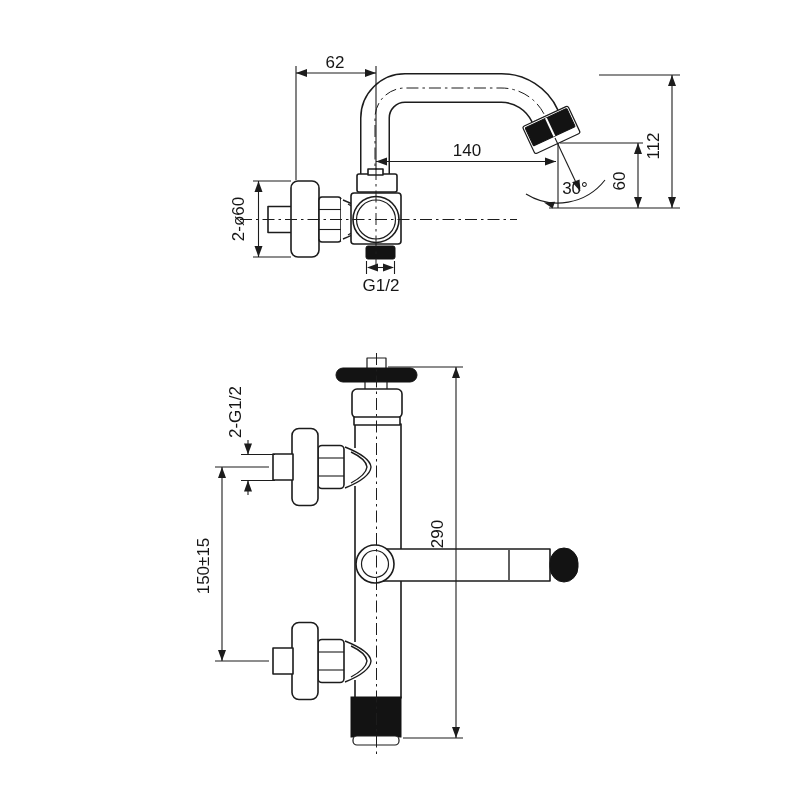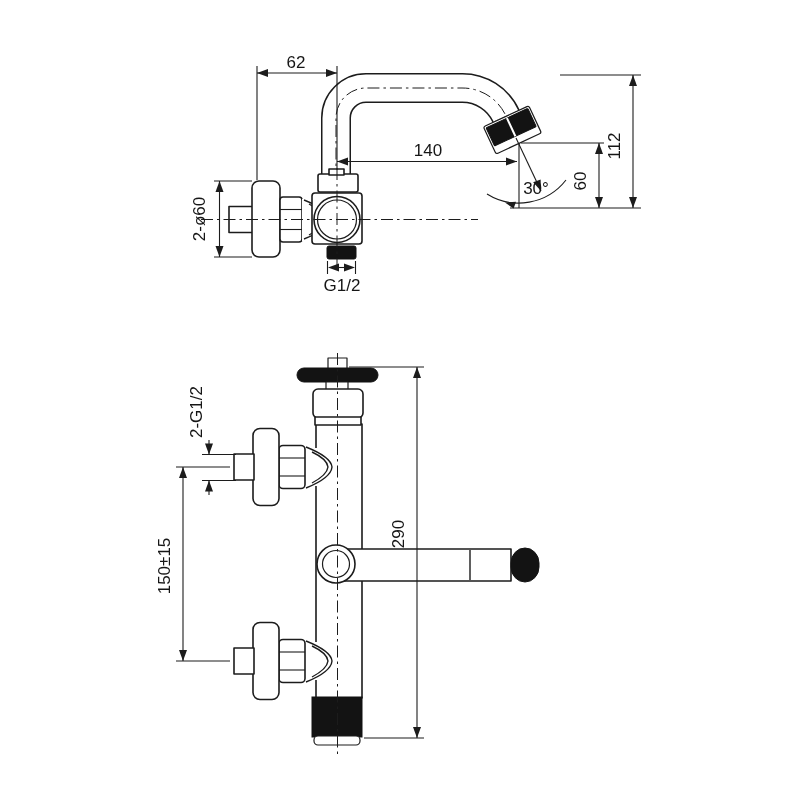--- a/index.html
+++ b/index.html
@@ -1,16 +1,16 @@
 <!DOCTYPE html>
 <html><head>
 <meta charset="utf-8">
 <style>
   html,body{margin:0;padding:0;background:#ffffff;}
-  .page{position:relative;width:708px;height:800px;background:#fff;overflow:hidden;}
+  .page{position:relative;width:708px;height:800px;background:#fff;overflow:hidden;margin-left:39px;}
   svg{display:block;}
   .ol{fill:#ffffff;stroke:#1c1c1c;stroke-width:1.6;stroke-linejoin:round;}
   .olthin{fill:#ffffff;stroke:#1c1c1c;stroke-width:1.2;stroke-linejoin:round;}
   .blk{fill:#131313;stroke:#131313;}
   .dim{stroke:#1c1c1c;stroke-width:1.1;fill:none;}
   .part{stroke:#1c1c1c;stroke-width:1.4;fill:none;}
   .cl{stroke:#1c1c1c;stroke-width:1;fill:none;stroke-dasharray:12 4 2.5 4;}
   .arr{fill:#1c1c1c;stroke:none;}
   text{font-family:"Liberation Sans","DejaVu Sans",sans-serif;font-size:17px;fill:#161616;}
   .vtext{text-anchor:middle;}

